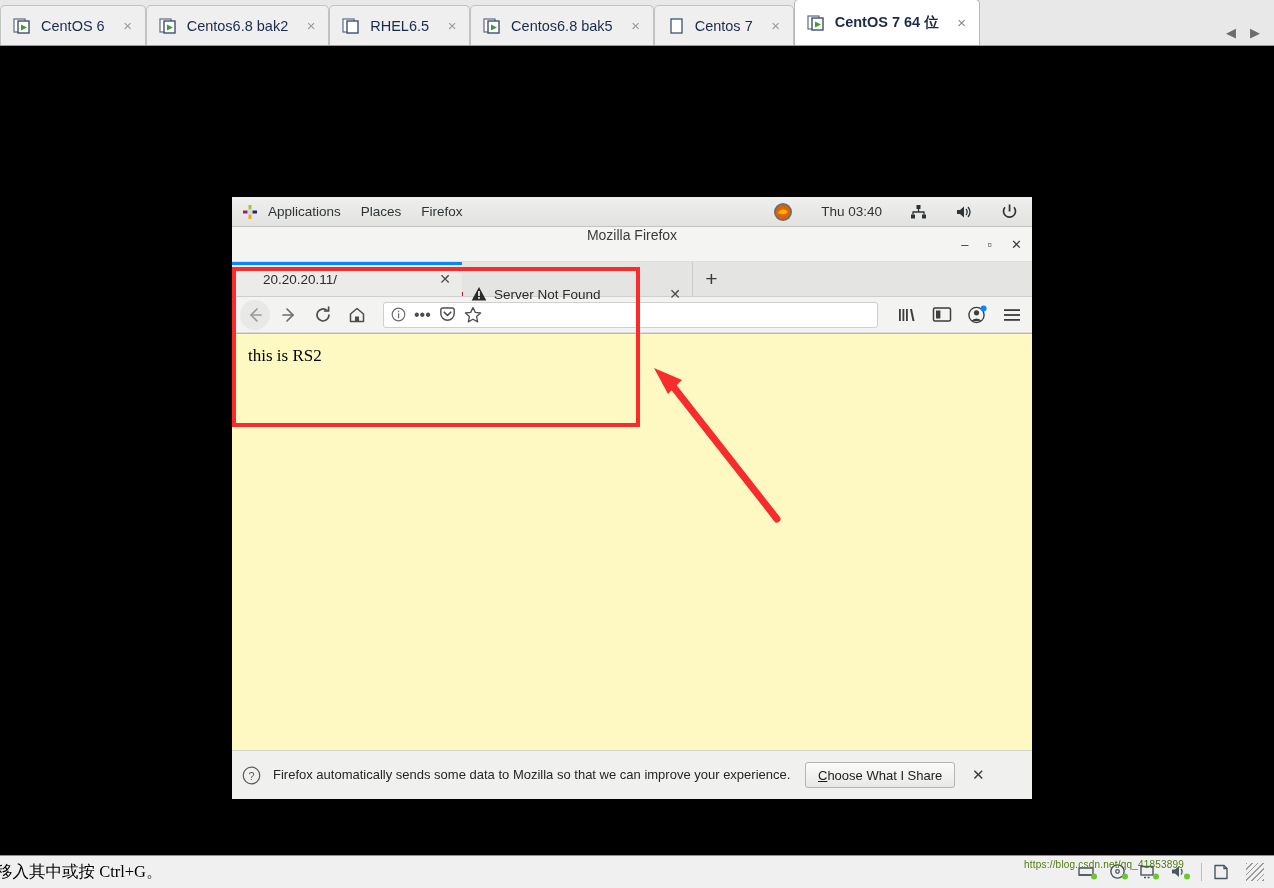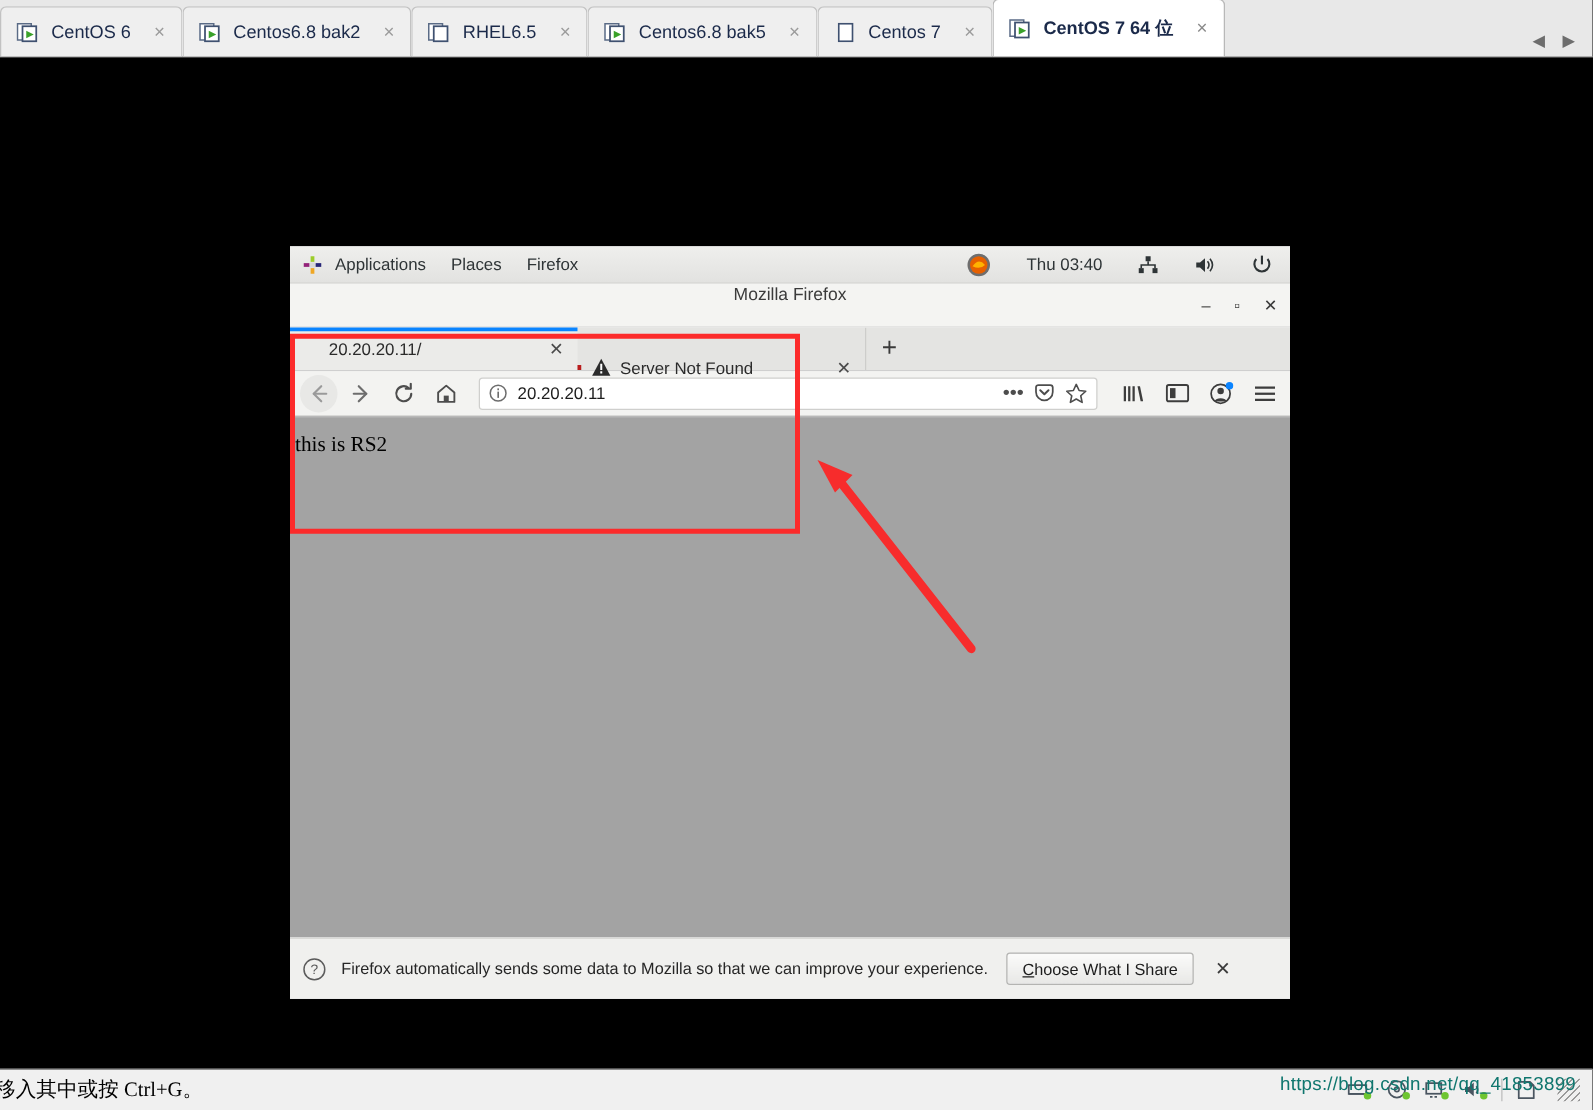--- a/index.html
+++ b/index.html
@@ -117,21 +117,21 @@
     width:230px; display:flex; align-items:center;
     padding:0 8px 0 8px;
     font-size:13.5px; color:#2b2b2b;
     position:relative; background:#e4e4e2;
   }
   .ff-tab.active { background:#ebebe9; }
   .ff-tab.active::before {
     content:""; position:absolute; left:0; right:0; top:0; height:3px;
     background:#0a84ff;
   }
-  .ff-tab:not(.active) { border-left:3px solid #b91c1c;margin-top:30px; }
+  .ff-tab:not(.active) { border-left:1px solid #b91c1c;margin-top:30px; }
   .ff-tab .ff-tab-favicon { width:16px; height:16px; margin-right:7px; flex:0 0 auto; }
   .ff-tab .ff-tab-title { flex:1 1 auto; overflow:hidden; text-overflow:ellipsis; white-space:nowrap; }
   .ff-tab .ff-tab-close { width:18px; text-align:center; color:#4a4a4a; font-size:14px; }
   #ff-newtab {
     width:38px; display:flex; align-items:center; justify-content:center;
     font-size:21px; color:#3a3a3a; font-weight:300;
     border-left:1px solid #cdcdcb;
   }
 
   
@@ -152,22 +152,22 @@
     background:#ffffff; border:1px solid #cfcfcd; border-radius:3px;
     display:flex; align-items:center; padding:0 7px; gap:8px;
   }
   #ff-urlbar .url-text { flex:1 1 auto; font-size:13.5px; color:#1d1d1d; }
   #ff-urlbar .url-action { color:#4d4d4d; display:flex; align-items:center; }
   .ff-toolbar-right { display:flex; align-items:center; gap:11px; padding-left:6px; }
   .ff-toolbar-right .tb-icon { width:24px; height:24px; display:flex; align-items:center; justify-content:center; color:#3d3d3d; position:relative; }
 
   
   #ff-content {
-    flex:1 1 auto; background:#a3a3a3;
-    padding:12px 4px;
+    flex:1 1 auto; background:#fef9c3;
+    padding:12px 16px;
     font-family:"Liberation Serif", serif;
     font-size:17px; color:#000;
     border-top:1px solid #b9b9b9;
   }
 
   
   #ff-notification {
     height:49px; background:#f0f0ee;
     border-top:1px solid #d2d2d0;
     display:flex; align-items:center;
@@ -207,21 +207,21 @@
   #host-status-text { padding-left:0; margin-left:-4px; white-space:nowrap; }
   #host-status-spacer { flex:1 1 auto; }
   #host-dev-icons { display:flex; align-items:center; gap:9px; padding-right:6px; color:#4a5560; }
   #host-dev-icons .dev-icon { width:22px; height:18px; position:relative; }
   #host-grip {
     width:18px; height:18px; margin-right:4px; margin-left:4px;
     background:repeating-linear-gradient(135deg,#9a9a9a 0 1px,transparent 1px 4px);
   }
   #host-watermark {
     position:absolute; left:1024px; top:859px;
-    font-size:15px; color:#0f766e;
+    font-size:10px; color:#4d7c0f;
     font-family:"Liberation Sans", sans-serif;
     letter-spacing:0.2px;
     white-space:nowrap;
     pointer-events:none;
   }
   .dev-sep { width:1px; height:18px; background:#bcbcbc; }
 </style>
 </head>
 <body>
 
@@ -386,21 +386,20 @@
             <rect x="7" y="10.5" width="4" height="5" fill="#4d4d4d"></rect>
           </svg>
         </div>
 
         <div id="ff-urlbar">
           <svg width="15" height="15" viewBox="0 0 15 15">
             <circle cx="7.5" cy="7.5" r="6.3" stroke="#6d6d6d" stroke-width="1.2" fill="none"></circle>
             <rect x="6.9" y="6.3" width="1.3" height="5" fill="#6d6d6d"></rect>
             <rect x="6.9" y="3.7" width="1.3" height="1.5" fill="#6d6d6d"></rect>
           </svg>
-          <span class="url-text" title="Search or enter address">20.20.20.11</span>
           <span class="url-action">•••</span>
           <span class="url-action">
             <svg width="17" height="17" viewBox="0 0 17 17">
               <path d="M1.8 4 a2 2 0 0 1 2-2 h9.4 a2 2 0 0 1 2 2 v3.5 a6.7 6.7 0 0 1 -13.4 0 Z" stroke="#4d4d4d" stroke-width="1.4" fill="none"></path>
               <polyline points="5.2,6.2 8.5,9.4 11.8,6.2" stroke="#4d4d4d" stroke-width="1.6" fill="none" stroke-linecap="round" stroke-linejoin="round"></polyline>
             </svg>
           </span>
           <span class="url-action">
             <svg width="18" height="18" viewBox="0 0 18 18">
               <polygon points="9,1.5 11.3,6.4 16.6,7 12.6,10.6 13.7,15.9 9,13.2 4.3,15.9 5.4,10.6 1.4,7 6.7,6.4" stroke="#4d4d4d" stroke-width="1.3" fill="none" stroke-linejoin="round"></polygon>

